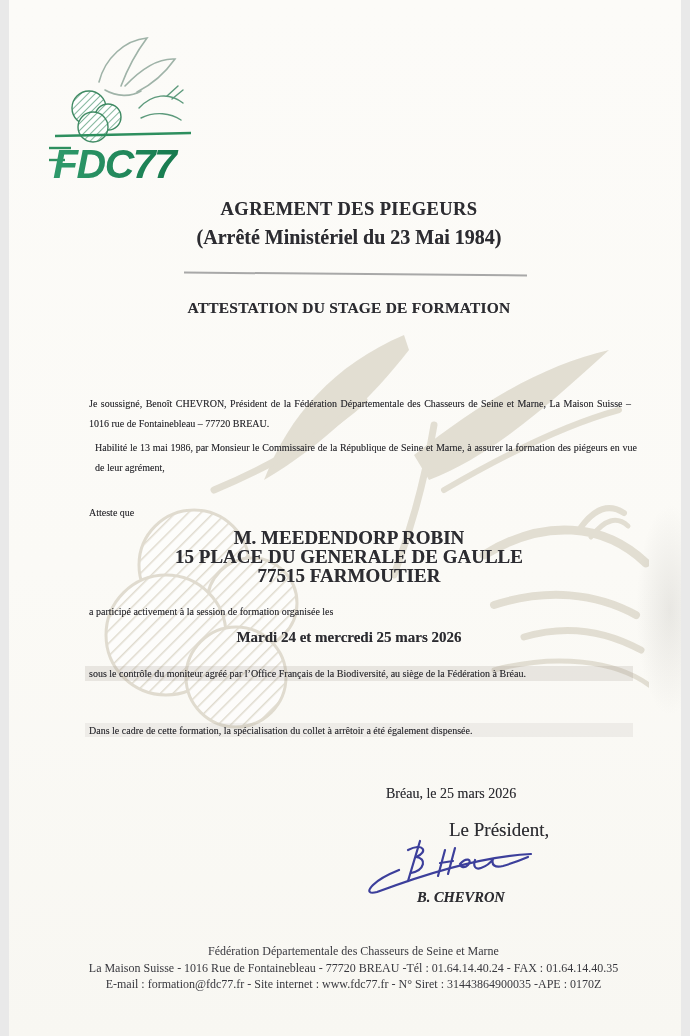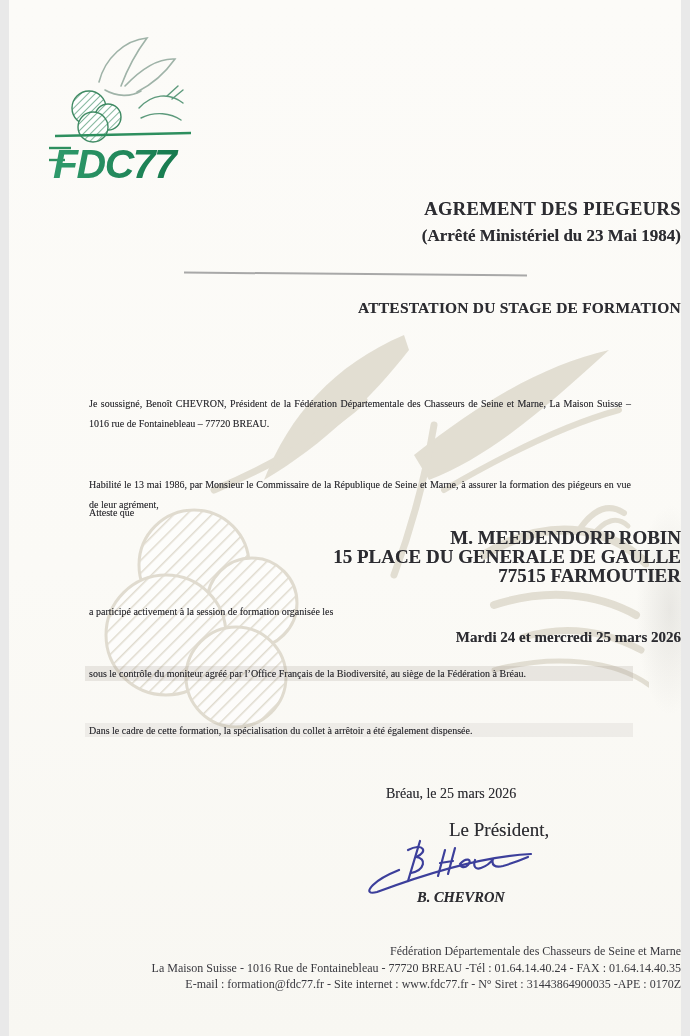--- a/index.html
+++ b/index.html
@@ -7,37 +7,37 @@
     position: relative;
     width: 672px;
     height: 1036px;
     margin: 0 auto;
     background: linear-gradient(180deg, #fcfbf8 0%, #fbfaf6 55%, #f8f7f2 100%);
     overflow: hidden;
     font-family: "Liberation Serif", serif;
     color: #2c2c31;
   }
   .abs { position: absolute; }
-  .centered { left: 8px; right: 0; text-align: right; }
+  .centered { left: 8px; right: 0; text-align: center; }
   .soft { text-shadow: 0 0 0.5px rgba(40,40,45,0.45); }
 
   .doc-title   { top: 199px; font-size: 18.5px; font-weight: bold; letter-spacing: 0.4px; }
-  .doc-subtitle{ top: 226px; font-size: 17px;  font-weight: bold; }
+  .doc-subtitle{ top: 226px; font-size: 20px;  font-weight: bold; }
   .divider {
     left: 175px; top: 273px; width: 343px; height: 2px;
     background: #a8a8a8; transform: rotate(0.5deg);
   }
   .section-title { top: 299px; font-size: 15.5px; font-weight: bold; letter-spacing: 0.2px; }
 
   .bodytext {
     left: 80px; width: 542px;
     font-size: 10px; line-height: 19.5px; text-align: justify;
   }
   .p1 { top: 394px; }
-  .p2 { top: 475px; }
+  .p2 { top: 438px; margin-left: 6px; }
   .atteste { top: 503px; text-align: left; }
   .recipient { top: 528px; font-size: 19px; font-weight: bold; line-height: 19px; }
   .participation { top: 602px; text-align: left; }
   .session-dates { top: 629px; font-size: 15px; font-weight: bold; }
   .p3 { top: 664px; }
   .p4 { top: 721px; }
 
   .place-date { left: 377px; top: 786px; font-size: 14px; }
   .president  { left: 440px; top: 819px; font-size: 19px; }
   .signature-svg { left: 356px; top: 834px; }

